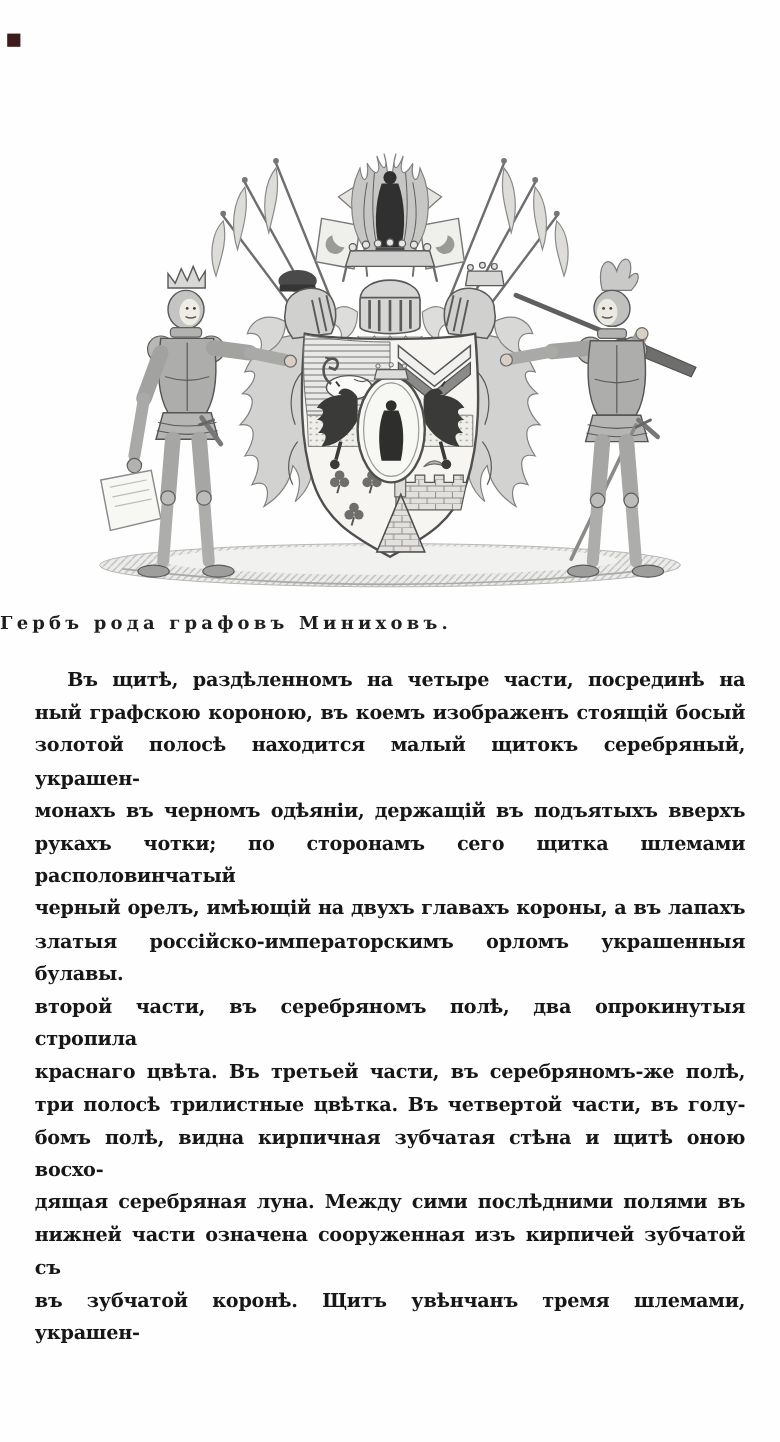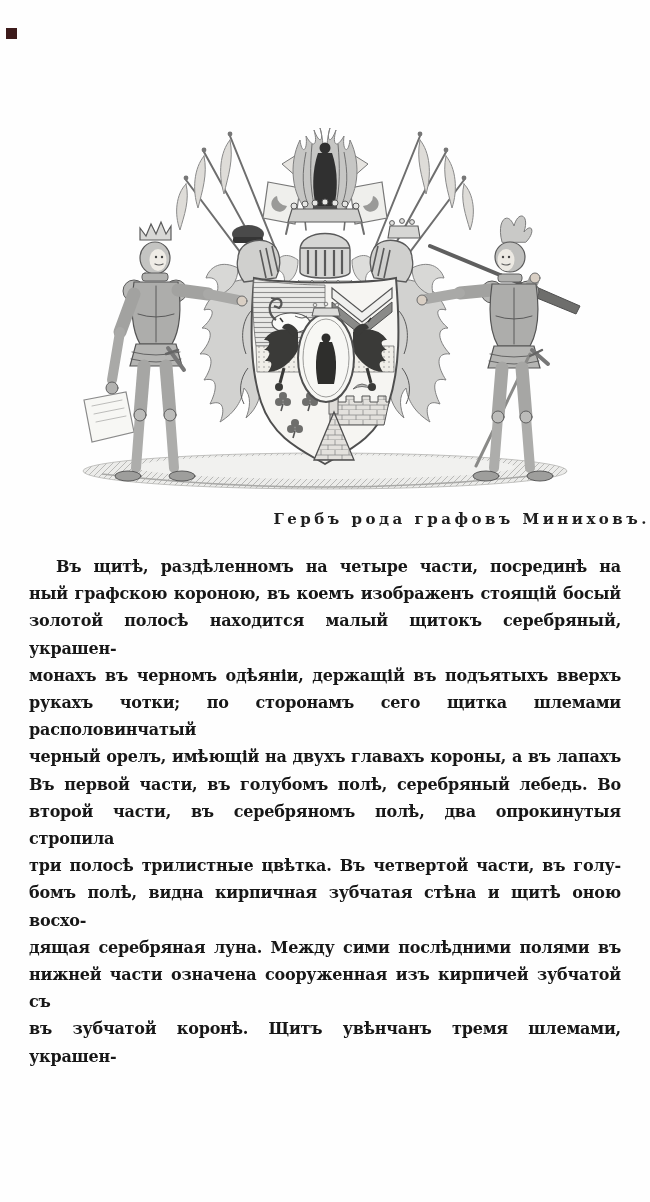--- a/index.html
+++ b/index.html
@@ -1,21 +1,21 @@
 <!DOCTYPE html>
 <html><head>
 <meta charset="utf-8">
 <style>
   html,body{margin:0;padding:0;}
   body{width:650px;height:1202px;background:#ffffff;overflow:hidden;position:relative;
        font-family:"DejaVu Serif", serif;}
   .page{position:absolute;inset:0;background:#fefefe;}
   .scan-artifact{position:absolute;left:6px;top:28px;width:11px;height:11px;background:#3d1b1b;}
   .engraving{position:absolute;left:62px;top:100px;width:526px;height:392px;margin:0;}
-  .caption{position:absolute;left:0;top:510px;width:650px;text-align:right;
+  .caption{position:absolute;left:0;top:510px;width:650px;text-align:left;
            font-size:15px;font-weight:700;letter-spacing:3.5px;color:#1f1f1f;}
   .body-text{position:absolute;left:29px;top:553px;width:592px;color:#171717;
              font-size:16px;font-weight:700;letter-spacing:-0.2px;}
   .body-line{line-height:27.2px;text-align:justify;text-align-last:justify;white-space:normal;}
   .body-line:first-child{text-indent:27px;}
   svg .ln{stroke:#5a5a5a;fill:none;}
 </style>
 </head>
 <body>
 
@@ -275,22 +275,23 @@
 
   <div class="caption">Гербъ рода графовъ Миниховъ.</div>
 
   <div class="body-text">
       <div class="body-line">Въ щитѣ, раздѣленномъ на четыре части, посрединѣ на</div>
       <div class="body-line">ный графскою короною, въ коемъ изображенъ стоящій босый</div>
       <div class="body-line">золотой полосѣ находится малый щитокъ серебряный, украшен-</div>
       <div class="body-line">монахъ въ черномъ одѣяніи, держащій въ подъятыхъ вверхъ</div>
       <div class="body-line">рукахъ чотки; по сторонамъ сего щитка шлемами располовинчатый</div>
       <div class="body-line">черный орелъ, имѣющій на двухъ главахъ короны, а въ лапахъ</div>
-      <div class="body-line">Въ первой части, въ голубомъ полѣ, серебряный лебедь. Во</div>
+      <div class="body-line">златыя россійско-императорскимъ орломъ украшенныя булавы.</div>
       <div class="body-line">второй части, въ серебряномъ полѣ, два опрокинутыя стропила</div>
+      <div class="body-line">краснаго цвѣта. Въ третьей части, въ серебряномъ-же полѣ,</div>
       <div class="body-line">три полосѣ трилистные цвѣтка. Въ четвертой части, въ голу-</div>
       <div class="body-line">бомъ полѣ, видна кирпичная зубчатая стѣна и щитѣ оною восхо-</div>
       <div class="body-line">дящая серебряная луна. Между сими послѣдними полями въ</div>
       <div class="body-line">нижней части означена сооруженная изъ кирпичей зубчатой съ</div>
       <div class="body-line">въ зубчатой коронѣ. Щитъ увѣнчанъ тремя шлемами, украшен-</div>
     </div>
 
 </div>
 
 </body></html>

